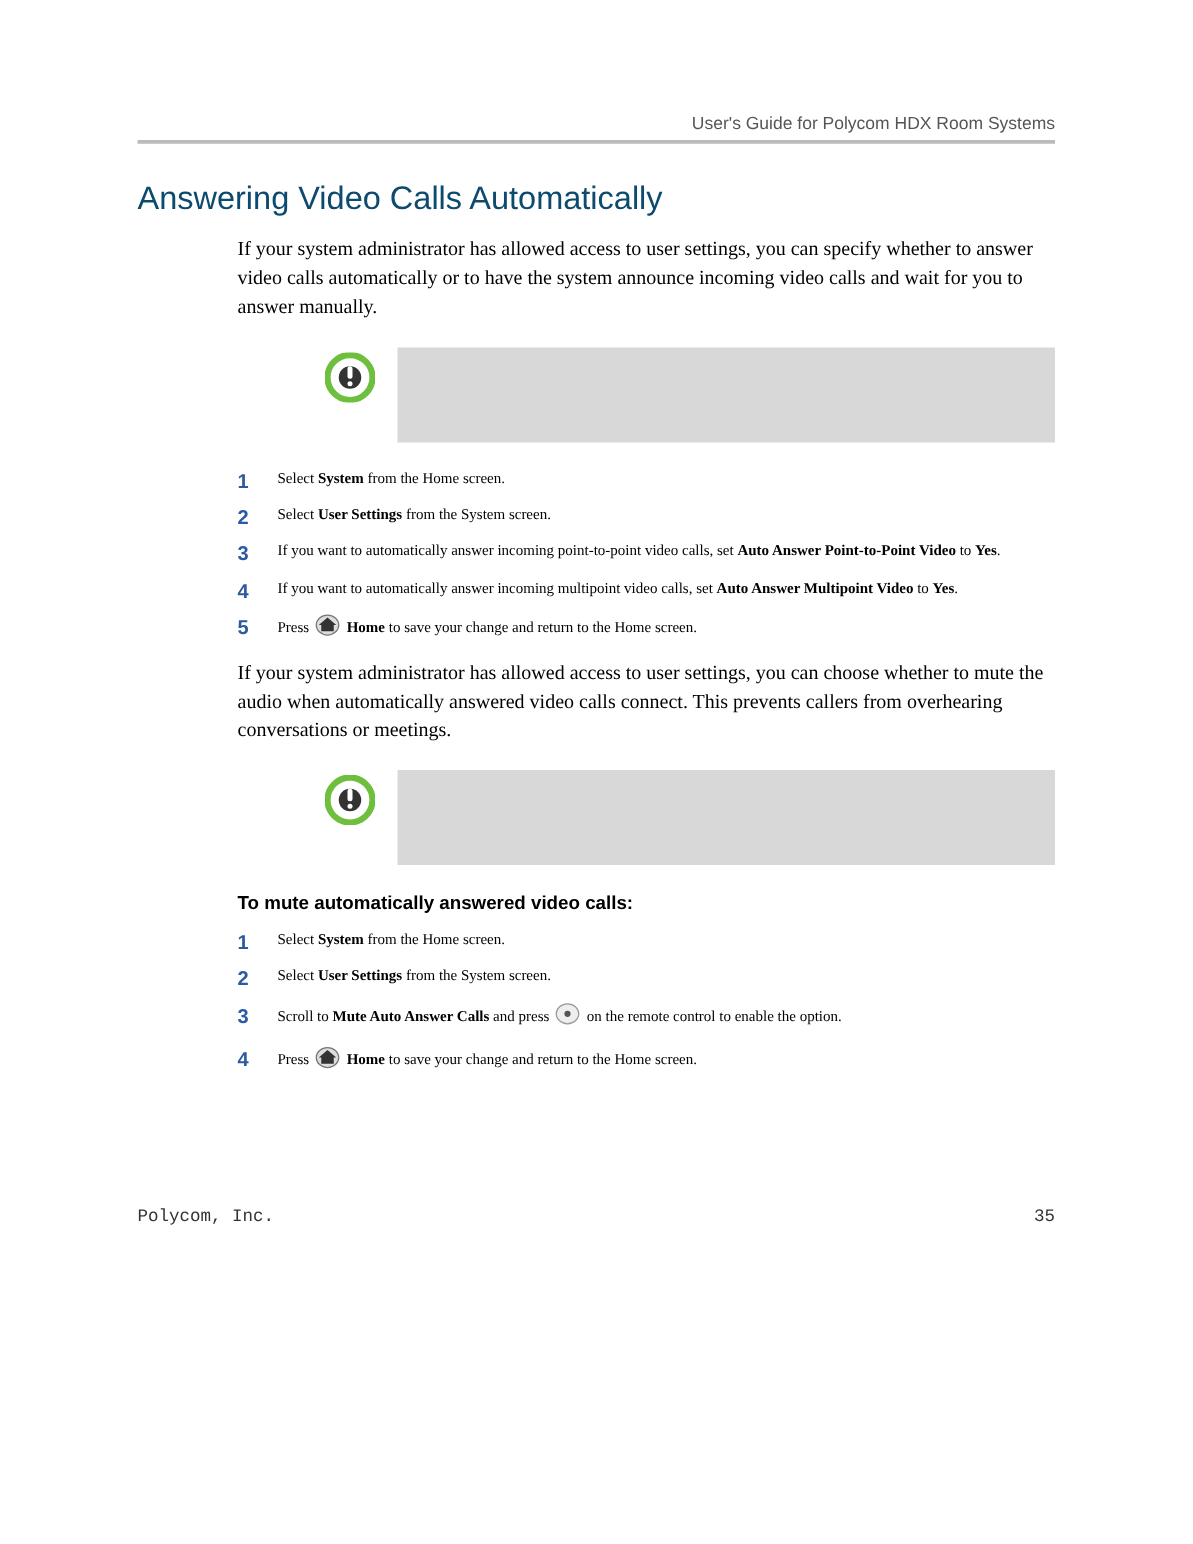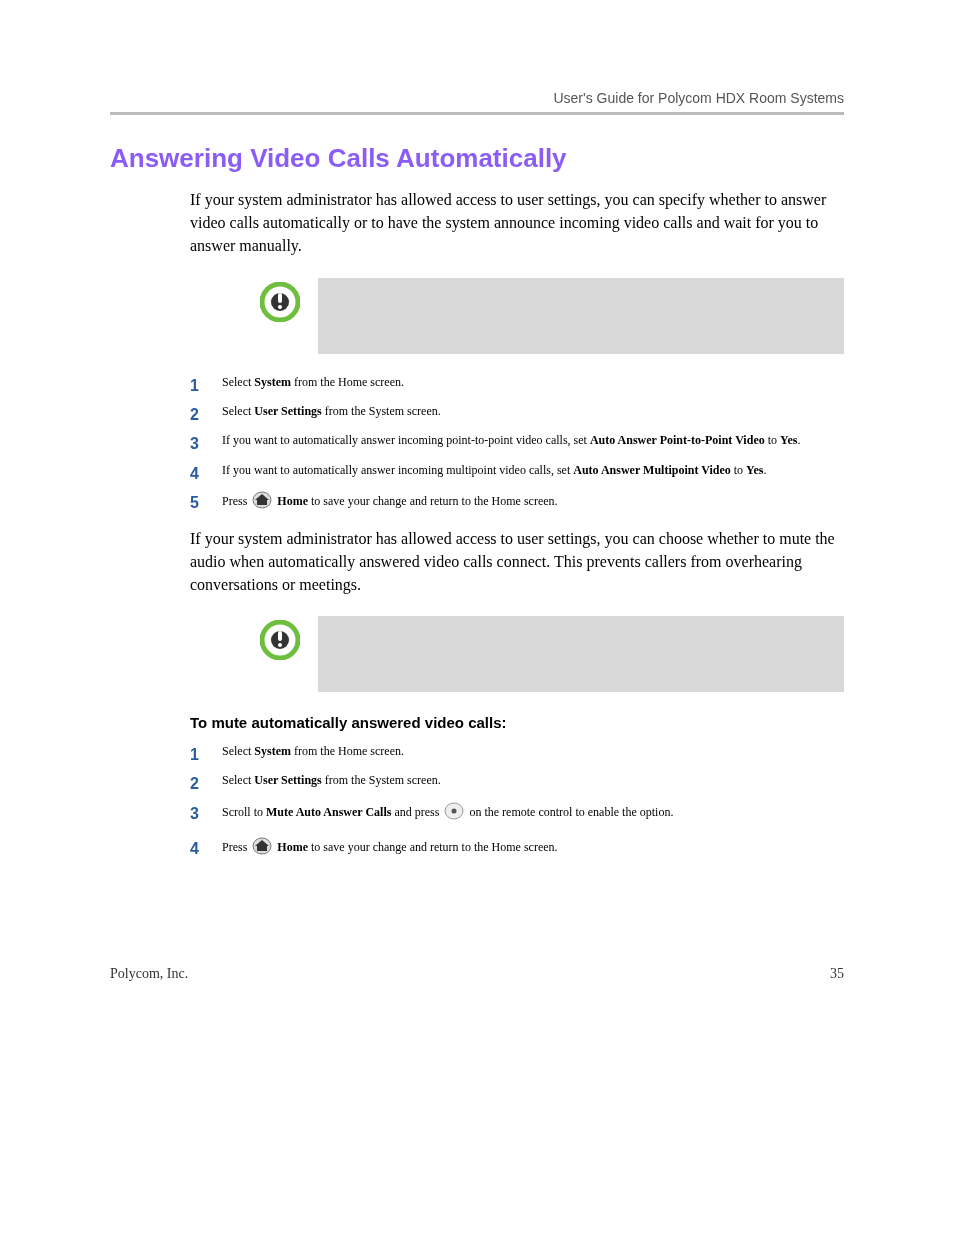--- a/index.html
+++ b/index.html
@@ -23,22 +23,22 @@
     color: #555;
     margin-bottom: 6px;
   }
   .header-rule {
     border: none;
     border-top: 3px solid #bbb;
     margin: 0 0 28px 0;
   }
   h2.section-heading {
     font-family: "Futura", "Century Gothic", "Trebuchet MS", sans-serif;
-    font-weight: bold;
-    color: #8b5cf6;
+    font-weight: normal;
+    color: #0c4a6e;
     font-size: 26px;
     margin: 24px 0 14px 0;
   }
   .body-block {
     margin-left: 80px;
   }
   p.body {
     font-size: 16px;
     line-height: 1.45;
     margin: 0 0 10px 0;
@@ -92,21 +92,21 @@
     color: #2a5aa0;
     font-size: 16px;
   }
   .footer {
     position: absolute;
     bottom: 90px;
     left: 110px;
     right: 110px;
     display: flex;
     justify-content: space-between;
-    font-family: Liberation Serif, serif;
+    font-family: Liberation Mono, monospace;
     font-size: 14px;
     color: #333;
     align-items: center;
   }
   .inline-icon {
     display: inline-block;
     vertical-align: middle;
     margin: 0 2px;
   }
   b { font-weight: bold; }

